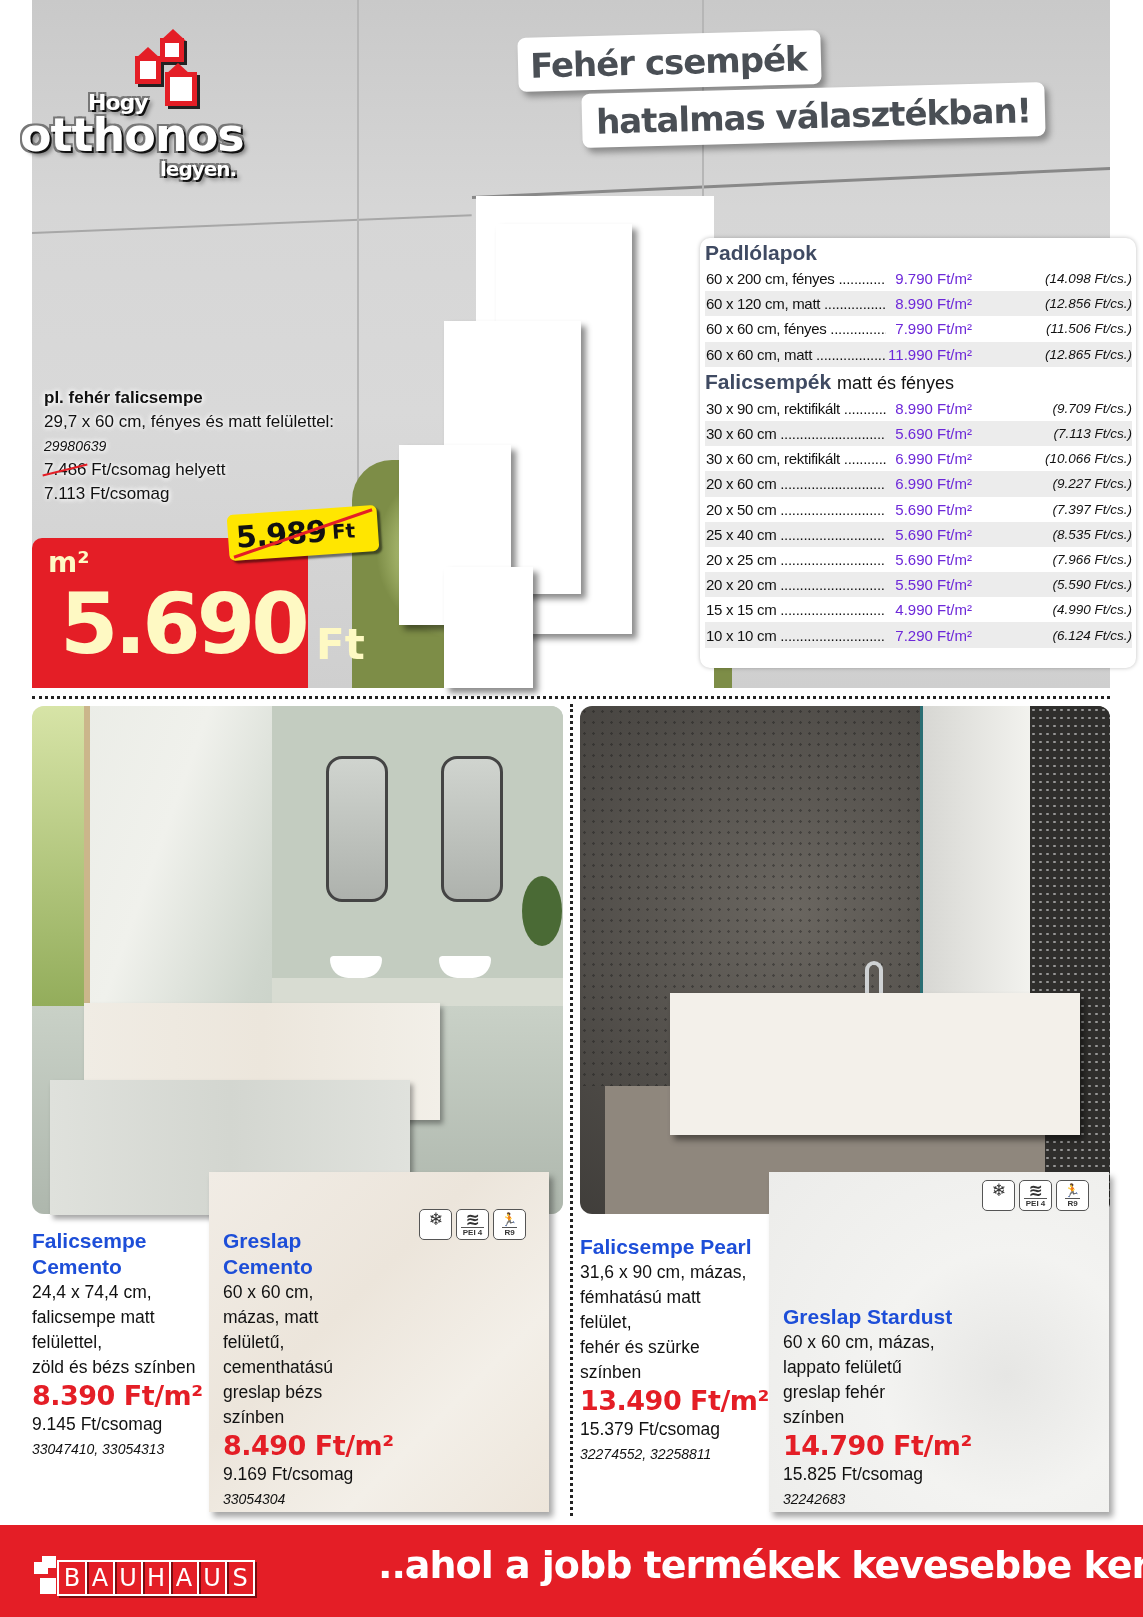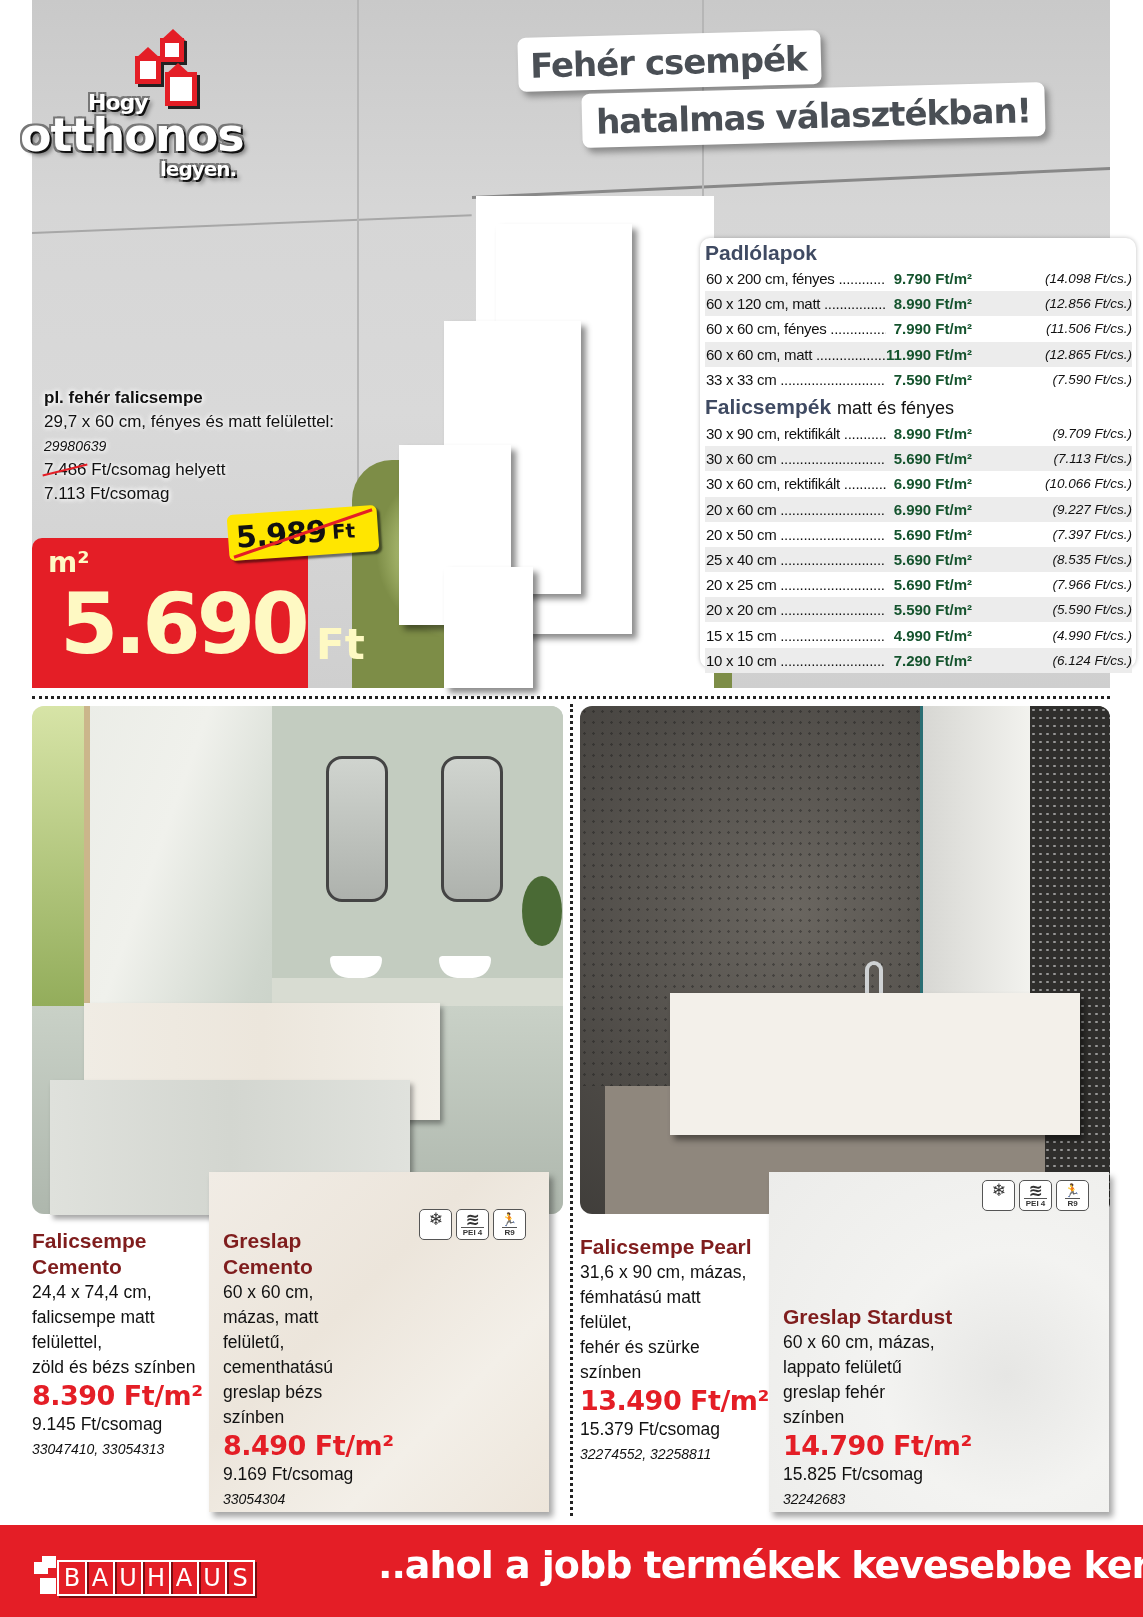--- a/index.html
+++ b/index.html
@@ -92,21 +92,21 @@
     .ptable {
       position: absolute; left: 700px; top: 238px; width: 436px; height: 430px;
       background: #fff; border-radius: 10px; box-shadow: 0 0 4px rgba(0,0,0,.25); padding: 2px 4px 0 5px;
     }
     .ptable .sect { font-size: 21px; font-weight: 700; color: #3f4a62; line-height: 26px; }
     .ptable .sect .sub { font-weight: 400; color: #111; font-size: 18px; }
     .ptable .row { display: flex; align-items: center; height: 25.2px; font-size: 15px; padding-left: 1px; }
     .ptable .row:nth-child(even) { background: #ececec; }
     .ptable .row .size { width: 180px; white-space: nowrap; overflow: hidden; letter-spacing: -0.3px; }
     .ptable .row .size::after { content: " ..............................."; }
-    .ptable .row .pm { width: 90px; color: #14532d; font-weight: 700; white-space: nowrap; text-align: right; padding-right: 4px; }
+    .ptable .row .pm { width: 90px; color: #6d28d9; font-weight: 400; white-space: nowrap; text-align: right; padding-right: 4px; }
     .ptable .row .pc { flex: 1; text-align: right; font-style: italic; font-size: 13.5px; white-space: nowrap; }
     .ptable .block { margin-bottom: 2px; }
 
     
     .hdots { position: absolute; left: 32px; top: 696px; width: 1078px; border-top: 3px dotted #222; }
     .vdots { position: absolute; left: 570px; top: 704px; height: 812px; border-left: 3px dotted #222; }
 
     
     .photo { position: absolute; overflow: hidden; border-radius: 12px; }
     .photo-left {
@@ -140,21 +140,21 @@
     .photo-right .faucet { position: absolute; left: 285px; top: 255px; width: 18px; height: 60px; border: 4px solid #cfd2d4; border-bottom: none; border-radius: 10px 10px 0 0; }
     .photo-right .cabinet { position: absolute; left: 25px; top: 380px; width: 440px; height: 128px; background: #8f877d; }
     .tile-pearl { position: absolute; left: 670px; top: 993px; width: 410px; height: 142px; background: #f3f0ea; box-shadow: 4px 5px 6px rgba(0,0,0,.45); }
 
     
     .card-tile { position: absolute; box-shadow: 4px 5px 6px rgba(0,0,0,.35); }
     .card-greslap-cemento { left: 209px; top: 1172px; width: 340px; height: 340px; background: linear-gradient(135deg, #f1ece5 0%, #ece5db 40%, #f3efe8 70%, #ede5da 100%); }
     .card-stardust { left: 769px; top: 1172px; width: 340px; height: 340px; background: radial-gradient(circle at 70% 60%, #e6e6e4 0%, #f3f3f1 40%, #ececea 100%); }
 
     .prod { position: absolute; font-size: 17.5px; line-height: 25px; color: #111; }
-    .prod .name { font-size: 21px; font-weight: 700; color: #7f1d1d; line-height: 26px; }
+    .prod .name { font-size: 21px; font-weight: 700; color: #1d4ed8; line-height: 26px; }
     .prod .price { font-size: 27px; font-weight: 700; color: #e41e26; line-height: 32px; letter-spacing: -0.5px; font-family: "DejaVu Sans", sans-serif; }
     .prod .art { font-style: italic; font-size: 14px; }
     .prod .line { display: block; }
 
     .badges { position: absolute; display: flex; gap: 4px; }
     .badge {
       width: 33px; height: 31px; border: 1.5px solid #555; border-radius: 5px; background: #fff;
       font-size: 9px; font-weight: 700; color: #333; display: flex; flex-direction: column; align-items: center; justify-content: flex-end;
       position: relative;
     }
@@ -242,25 +242,20 @@
       </div>
     <div class="row">
         <span class="size">60 x 60 cm, fényes</span>
         <span class="pm">7.990 Ft/m²</span>
         <span class="pc">(11.506 Ft/cs.)</span>
       </div>
     <div class="row">
         <span class="size">60 x 60 cm, matt</span>
         <span class="pm">11.990 Ft/m²</span>
         <span class="pc">(12.865 Ft/cs.)</span>
-      </div>
-    <div class="row">
-        <span class="size">33 x 33 cm</span>
-        <span class="pm">7.590 Ft/m²</span>
-        <span class="pc">(7.590 Ft/cs.)</span>
       </div>
   </div>
   <div class="sect"><span>Falicsempék</span> <span class="sub">matt és fényes</span></div>
   <div class="block">
     <div class="row">
         <span class="size">30 x 90 cm, rektifikált</span>
         <span class="pm">8.990 Ft/m²</span>
         <span class="pc">(9.709 Ft/cs.)</span>
       </div>
     <div class="row">

